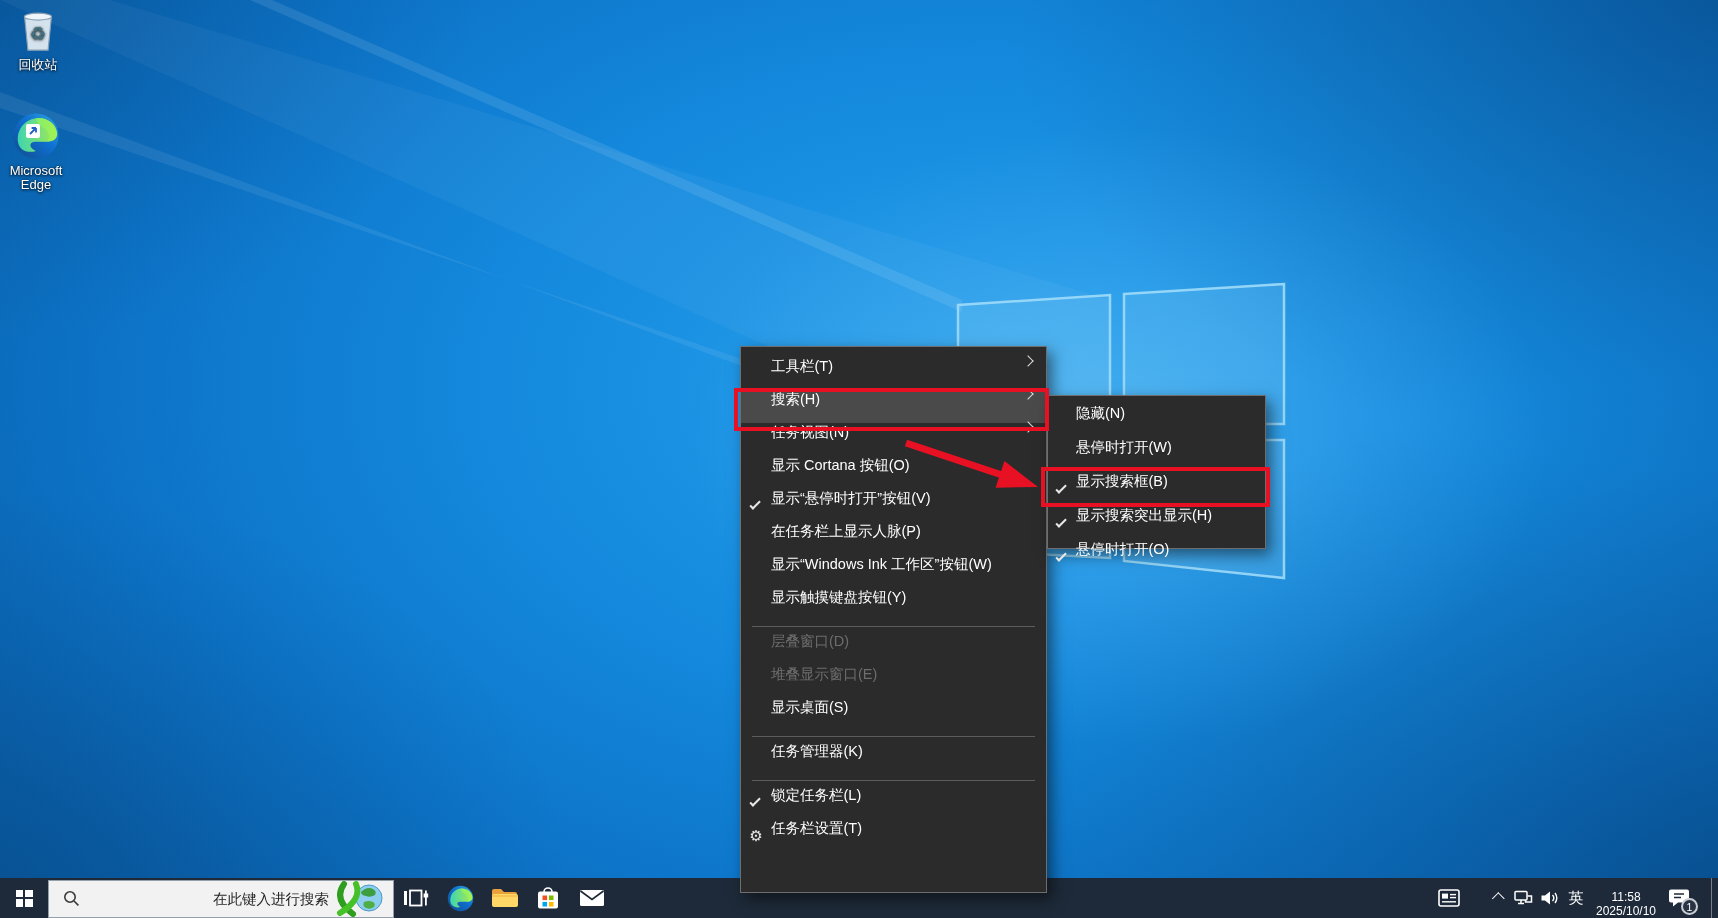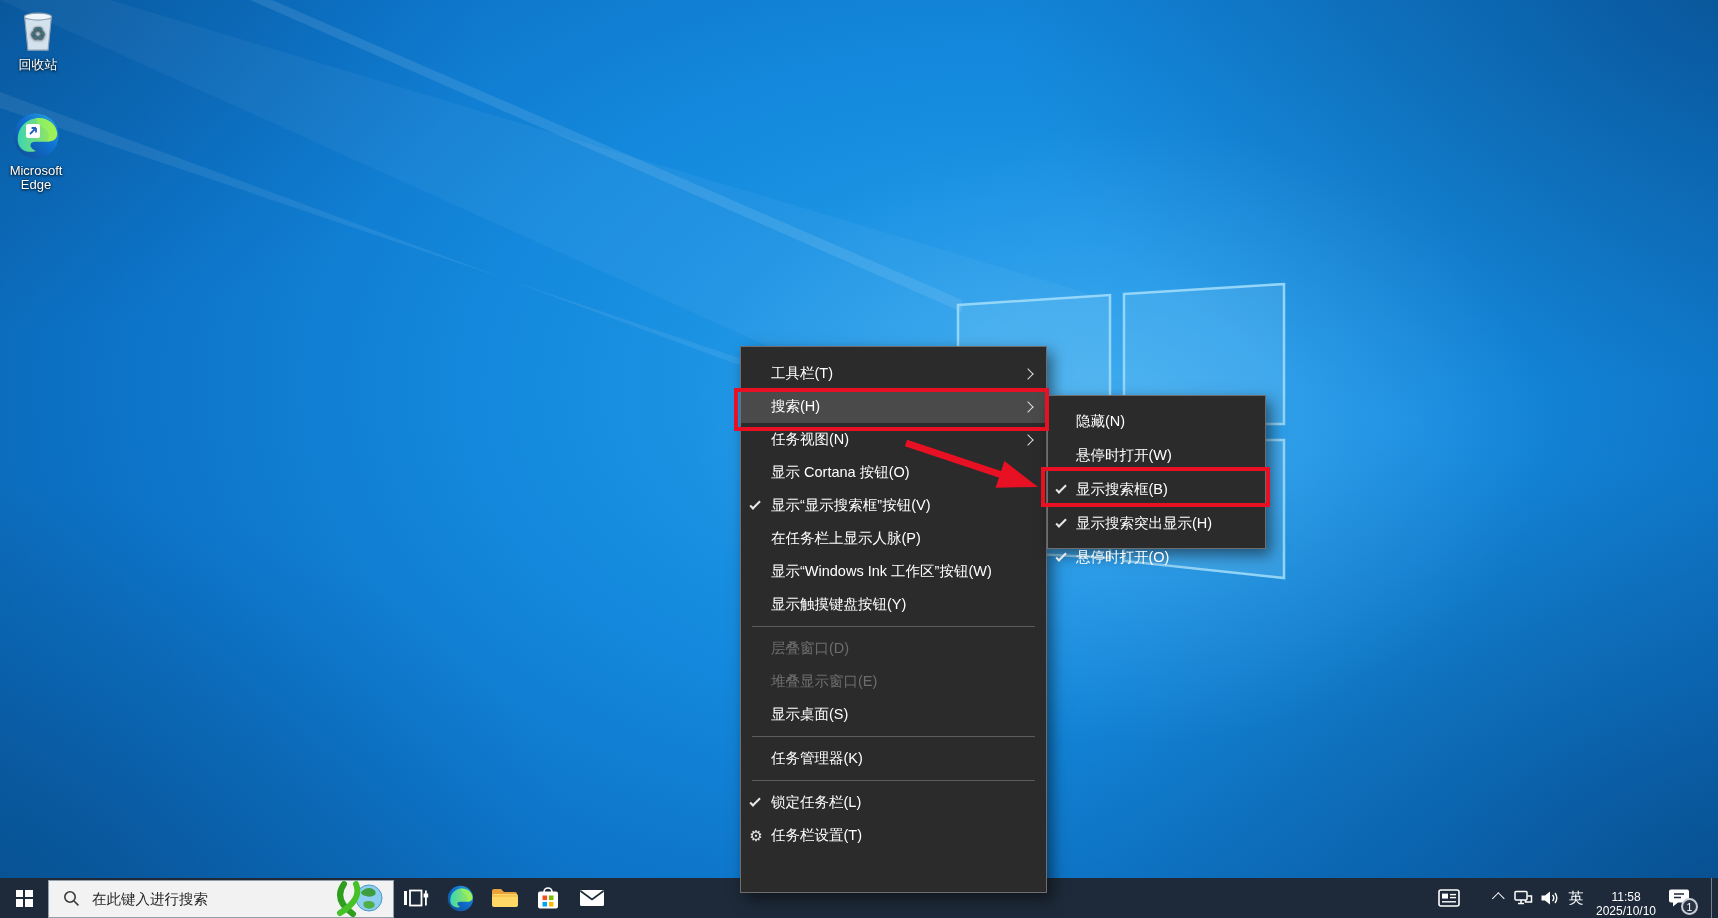--- a/index.html
+++ b/index.html
@@ -21,21 +21,21 @@
     text-shadow:0 1px 3px rgba(0,0,0,.85),0 0 2px rgba(0,0,0,.6);cursor:default;}
   .dicon .art{display:block;margin:0 auto 4px auto;}
   .dicon-bin{left:0;top:8px;}
   .dicon-edge{left:-2px;top:112px;}
   .shortcut-badge{position:absolute;left:14px;bottom:22px;width:14px;height:14px;background:#fff;border-radius:2px;}
 
   
   .menu{position:absolute;background:#2b2b2b;border:1px solid #6e6e6e;box-shadow:5px 6px 14px rgba(0,0,0,.5);z-index:10;}
   .main-menu{left:740px;top:346px;width:307px;height:547px;padding:10px 0 9px 0;}
   .sub-menu{left:1047px;top:395px;width:219px;height:154px;padding:8px 0 9px 0;z-index:11;}
-  .mi{height:33px;display:flex;align-items:center;padding-right:10px;color:#fff;font-size:14.5px;cursor:default;}
+  .mi{height:33px;display:flex;padding-right:10px;color:#fff;font-size:14.5px;cursor:default;}
   .sub-menu .mi{height:34px;}
   .mi .gutter{width:30px;flex:0 0 30px;display:flex;align-items:center;justify-content:center;}
   .sub-menu .mi .gutter{width:28px;flex:0 0 28px;}
   .mi .lbl{flex:1;white-space:nowrap;}
   .mi.hovered{background:#4a4a4a;}
   .mi.disabled .lbl{color:#6d6d6d;}
   .check{display:inline-block;width:11px;height:5px;border-left:2px solid #e8e8e8;border-bottom:2px solid #e8e8e8;transform:rotate(-45deg) translate(0,-2px);}
   .chev{display:inline-block;width:8px;height:8px;border-top:1.7px solid #dcdcdc;border-right:1.7px solid #dcdcdc;transform:rotate(45deg);margin-right:4px;}
   .gear{font-size:15px;color:#e8e8e8;line-height:1;}
   .msep{height:11px;position:relative;}
@@ -47,21 +47,21 @@
   .annot-2{left:1041px;top:467px;width:229px;height:40px;}
   .arrow-overlay{position:absolute;left:0;top:0;z-index:30;pointer-events:none;}
 
   
   .taskbar{position:absolute;left:0;bottom:0;width:1718px;height:40px;background:#1e2a39;display:flex;align-items:center;z-index:5;}
   .tb-btn{height:40px;display:flex;align-items:center;justify-content:center;flex:0 0 auto;cursor:default;}
   .start-btn{width:48px;}
   .winflag{width:17px;height:17px;display:grid;grid-template-columns:1fr 1fr;grid-template-rows:1fr 1fr;gap:2px;}
   .winflag span{background:#fff;}
   .searchbox{width:346px;height:38px;margin-top:1px;background:#f2f2f2;border:1px solid #93a0ac;display:flex;align-items:center;padding:0 2px 0 14px;}
-  .searchbox input{flex:1;border:none;outline:none;background:transparent;font-size:14.5px;color:#b91c1c;min-width:0;}
+  .searchbox input{flex:1;border:none;outline:none;background:transparent;font-size:14.5px;color:#b91c1c;min-width:0;text-align:right;}
   .searchbox input::placeholder{color:#1f1f1f;opacity:1;}
   .mag{margin-right:10px;flex:0 0 auto;display:flex;}
   .ribbon-globe{flex:0 0 auto;margin-right:2px;display:flex;}
   .appbtn{width:44px;}
   .tray{position:absolute;right:0;top:0;height:40px;display:flex;align-items:center;color:#fff;}
   .tray-item{display:flex;align-items:center;justify-content:center;height:40px;cursor:default;}
   .chev-up{width:9px;height:9px;border-top:1.8px solid #fff;border-right:1.8px solid #fff;transform:rotate(-45deg) translate(2px,2px);}
   .ime{font-size:15px;color:#fff;}
   .clock{font-size:12px;line-height:14px;text-align:center;}
   .ac-wrap{position:relative;width:34px;height:40px;display:flex;align-items:center;justify-content:center;}
@@ -150,21 +150,21 @@
       <span class="chev"></span>
     </div>
     <div class="mi">
       <span class="gutter"></span>
       <span class="lbl">显示 Cortana 按钮(O)</span>
     </div>
     <div class="mi">
       <span class="gutter">
           <span class="check"></span>
         </span>
-      <span class="lbl">显示“显示搜索框”按钮(V)</span>
+      <span class="lbl">显示“悬停时打开”按钮(V)</span>
     </div>
     <div class="mi">
       <span class="gutter"></span>
       <span class="lbl">在任务栏上显示人脉(P)</span>
     </div>
     <div class="mi">
       <span class="gutter"></span>
       <span class="lbl">显示“Windows Ink 工作区”按钮(W)</span>
     </div>
     <div class="mi">

